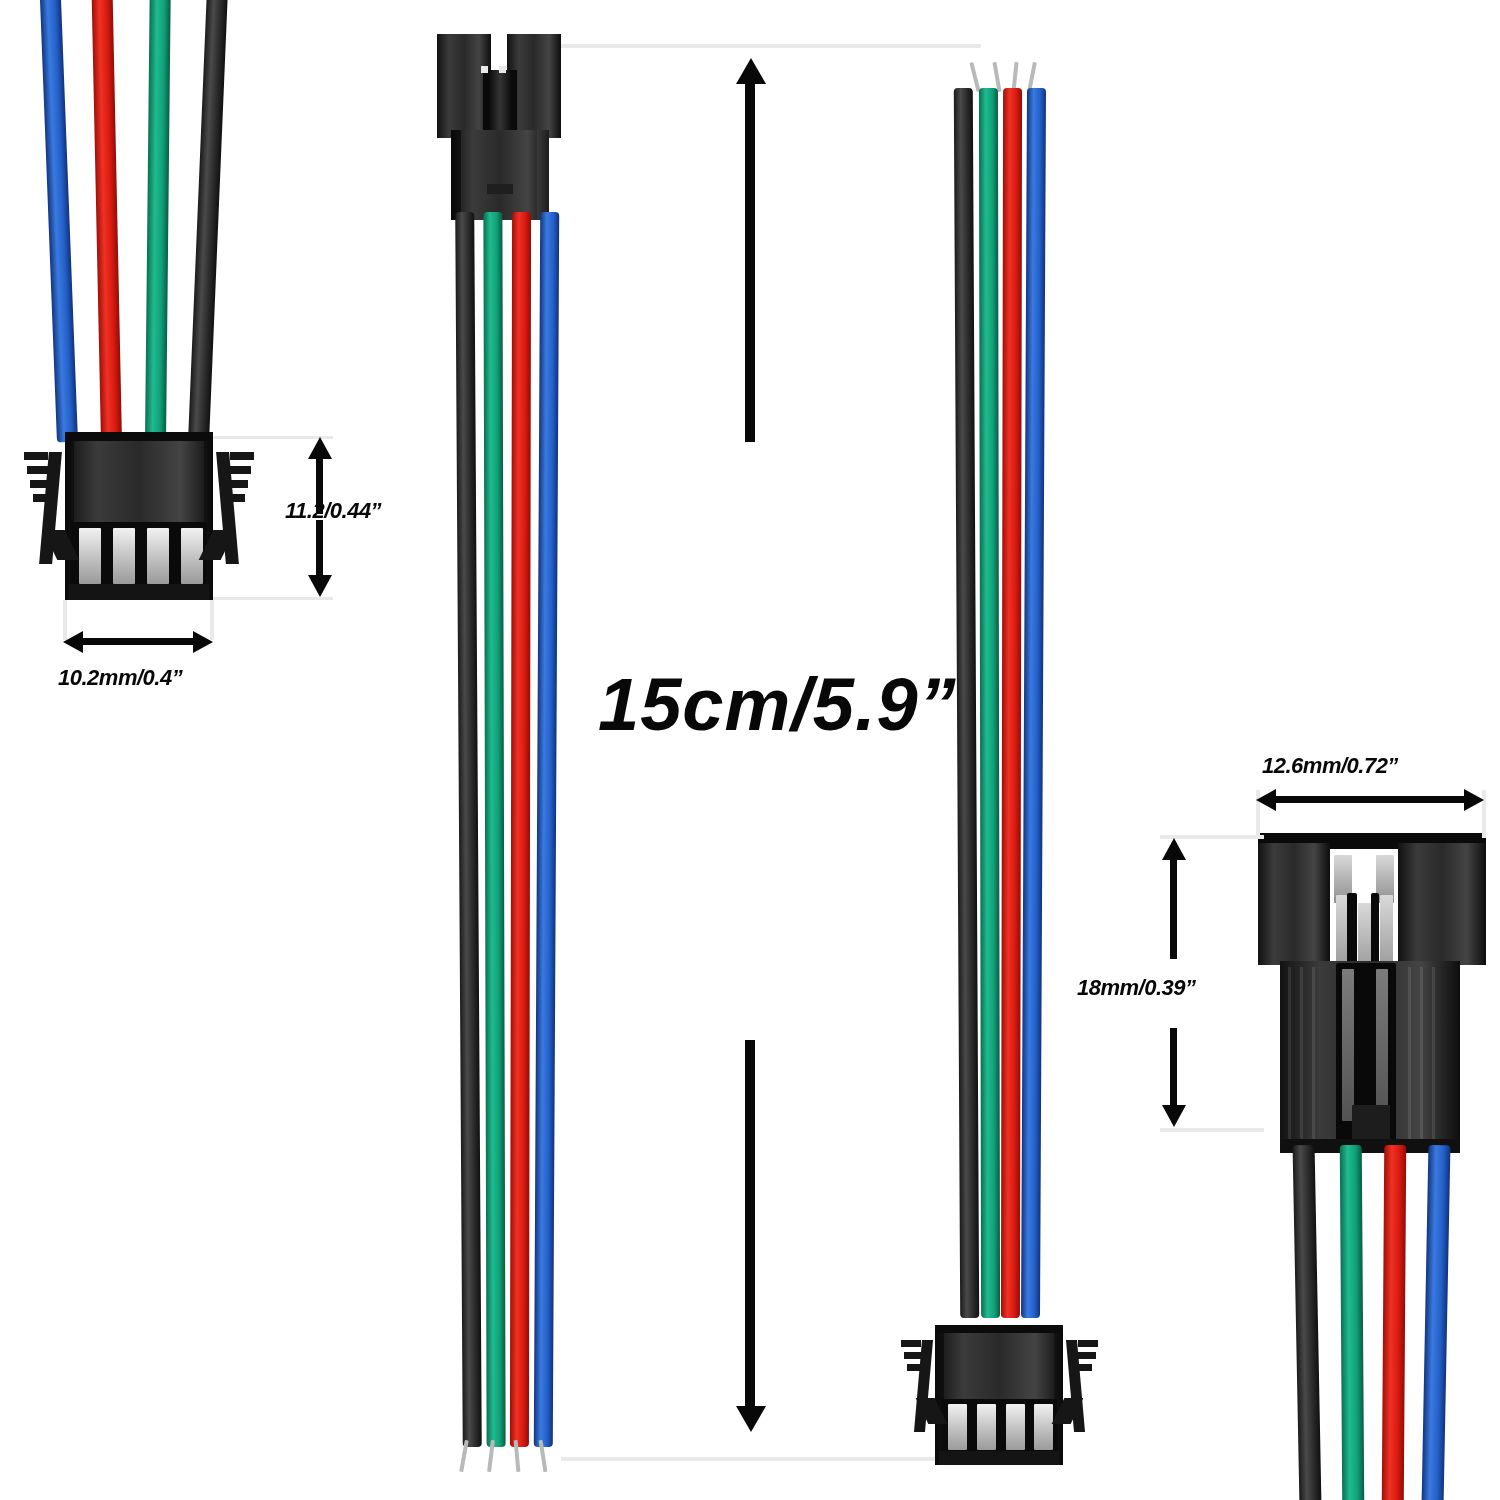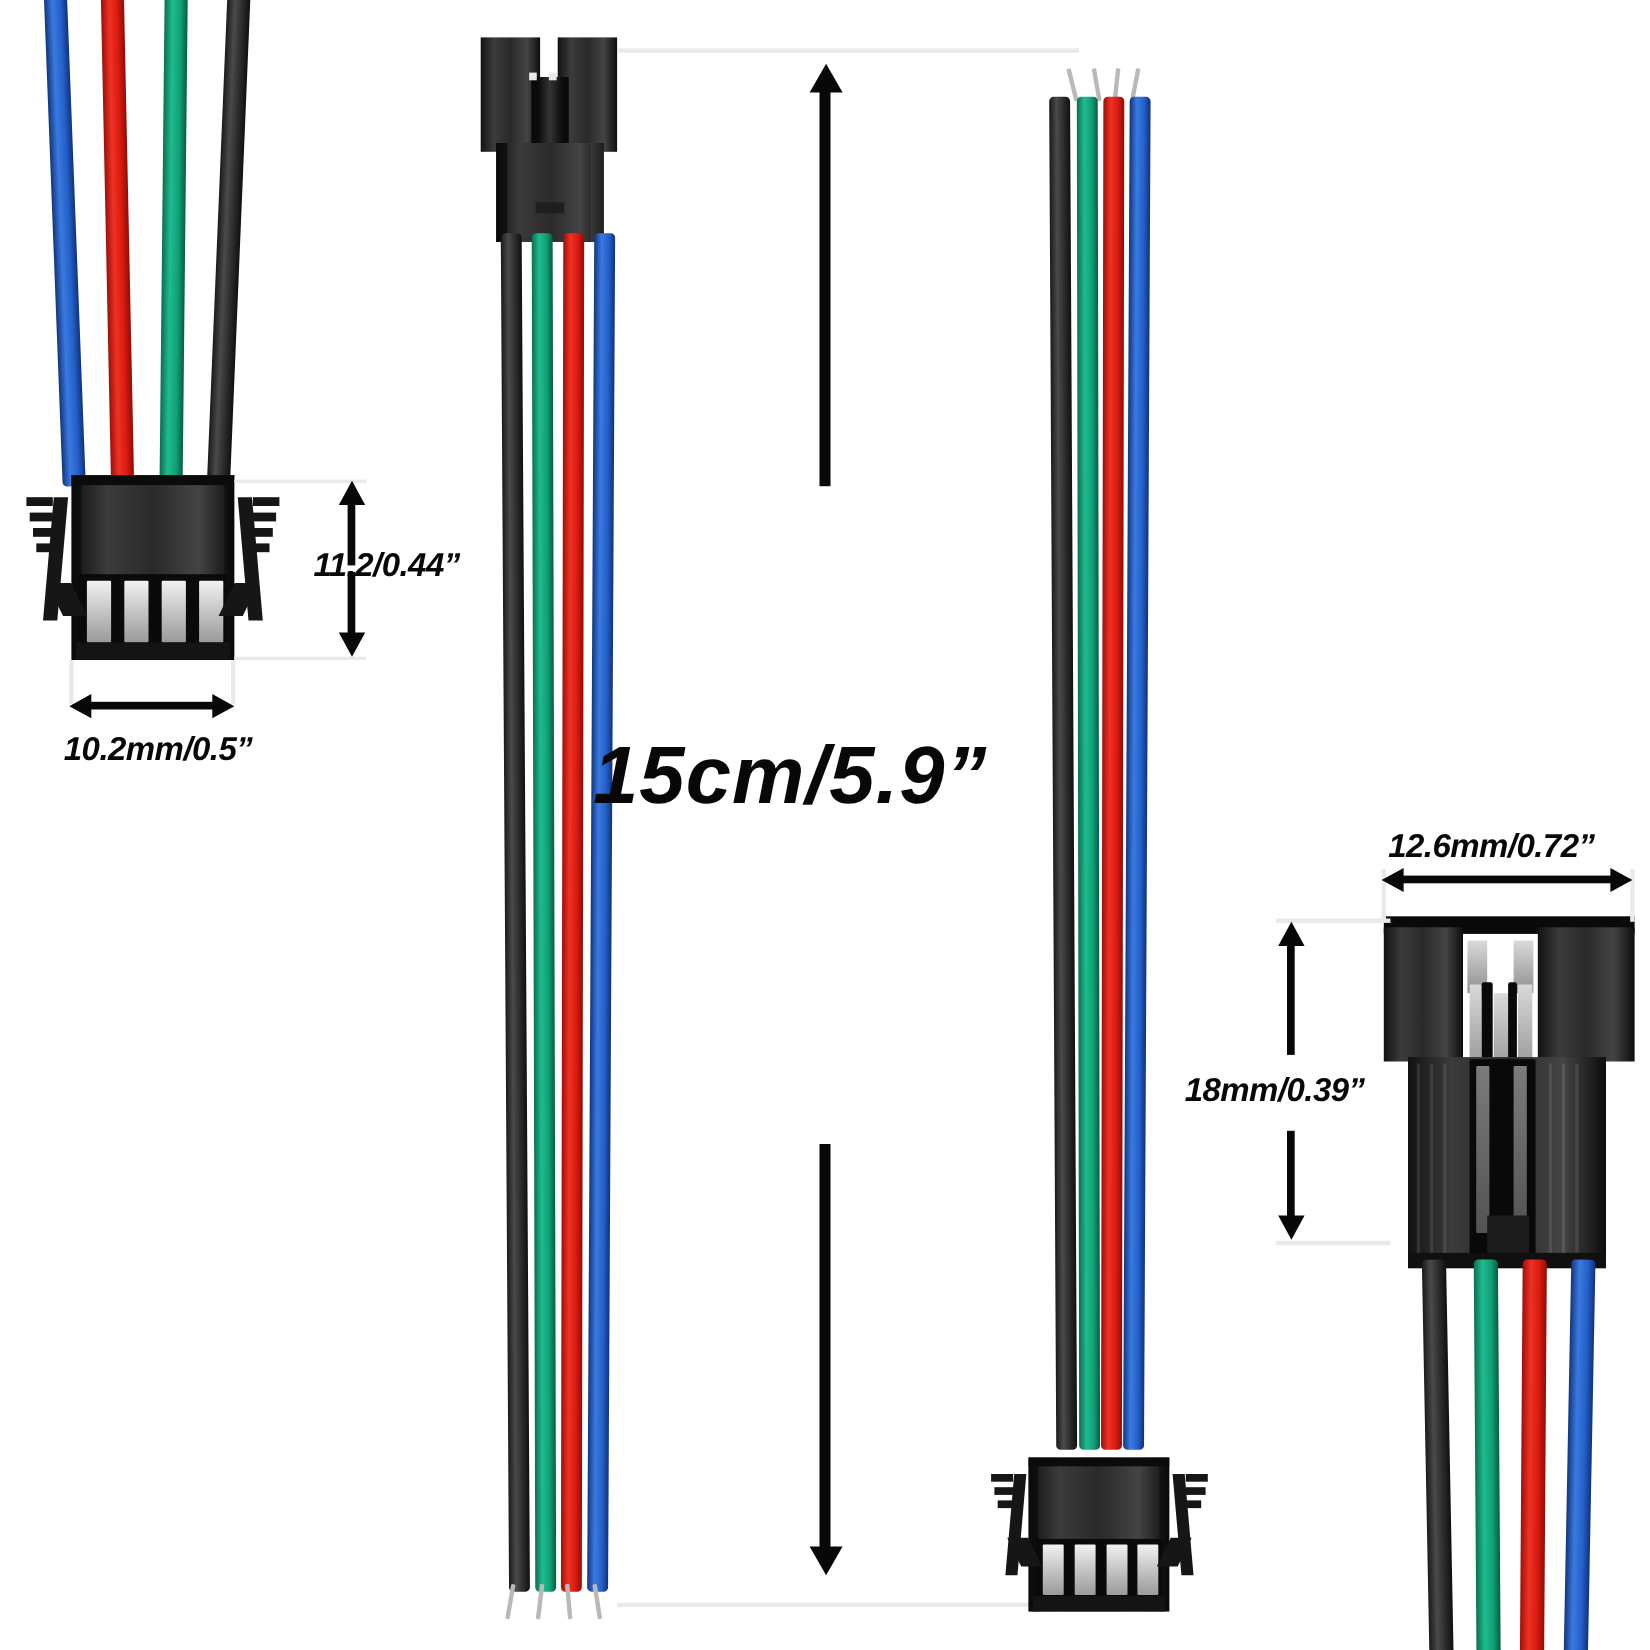--- a/index.html
+++ b/index.html
@@ -7,21 +7,21 @@
   #stage{position:relative;width:1500px;height:1500px;background:#ffffff;}
 
   
   .dim-label{
     position:absolute;
     font-family:"Liberation Sans",sans-serif;
     font-weight:bold;font-style:italic;
     color:#080808;white-space:nowrap;
     letter-spacing:-0.5px;
   }
-  .dim-sm{font-size:30px;}
+  .dim-sm{font-size:22px;}
   .dim-big{font-size:74px;letter-spacing:1px;}
 
   
   .arrow{position:absolute;}
   .a-shaft-v{position:absolute;background:#080808;}
   .a-shaft-h{position:absolute;background:#080808;}
   .a-head{position:absolute;width:0;height:0;}
   .head-up{border-left:15px solid transparent;border-right:15px solid transparent;border-bottom:26px solid #080808;}
   .head-down{border-left:15px solid transparent;border-right:15px solid transparent;border-top:26px solid #080808;}
   .head-up-sm{border-left:12px solid transparent;border-right:12px solid transparent;border-bottom:22px solid #080808;}
@@ -112,21 +112,21 @@
   <div class="dim-label dim-sm" style="left:285px; top:498px;">11.2/0.44”</div>
 
   <div class="witness" style="left:63px;  top:600px; width:4px; height:40px;"></div>
   <div class="witness" style="left:210px; top:600px; width:4px; height:40px;"></div>
 
   <div class="arrow">
     <div class="a-head head-left-sm" style="position:absolute;left:63px; top:631px;"></div>
     <div class="a-shaft-h" style="left:82px;  top:638px; width:112px; height:7px;"></div>
     <div class="a-head head-right-sm" style="position:absolute;left:193px; top:631px;"></div>
   </div>
-  <div class="dim-label dim-sm" style="left:58px; top:665px;">10.2mm/0.5”</div>
+  <div class="dim-label dim-sm" style="left:58px; top:665px;">10.2mm/0.4”</div>
 
   <div>
 
     <div class="conn" style="left:437px; top:34px; width:124px; height:186px;">
 
       <div class="body-black" style="position:absolute;left:0;   top:0;  width:54px; height:104px;"></div>
       <div class="body-black" style="position:absolute;left:70px;top:0;  width:54px; height:104px;"></div>
 
       <div style="position:absolute;left:52px; top:36px; width:22px; height:120px;background:linear-gradient(90deg,#0b0b0b,#343434,#0d0d0d);"></div>
       <div style="position:absolute;left:46px; top:36px; width:6px;  height:120px;background:#0a0a0a;"></div>
@@ -157,21 +157,21 @@
 
   <div class="arrow">
     <div class="a-head head-up" style="position:absolute;left:736px; top:58px;"></div>
     <div class="a-shaft-v" style="left:745px; top:82px; width:10px; height:360px;"></div>
   </div>
   <div class="arrow">
     <div class="a-shaft-v" style="left:745px; top:1040px; width:10px; height:368px;"></div>
     <div class="a-head head-down" style="position:absolute;left:736px; top:1406px;"></div>
   </div>
 
-  <div class="dim-label dim-big" style="left:539px; top:662px;">15cm/5.9”</div>
+  <div class="dim-label dim-big" style="left:598px; top:662px;">15cm/5.9”</div>
 
   <div>
 
     <div class="tip" style="left:973px;  top:62px; width:4px; height:30px; transform:rotate(-14deg);"></div>
     <div class="tip" style="left:995px;  top:62px; width:4px; height:30px; transform:rotate(-10deg);"></div>
     <div class="tip" style="left:1013px; top:62px; width:4px; height:30px; transform:rotate(6deg);"></div>
     <div class="tip" style="left:1030px; top:62px; width:4px; height:30px; transform:rotate(11deg);"></div>
 
     <div class="wire w-black" style="left:957px;  top:88px; width:19px; height:1230px; transform:rotate(-0.3deg);"></div>
     <div class="wire w-green" style="left:980px;  top:88px; width:19px; height:1230px; transform:rotate(-0.1deg);"></div>

